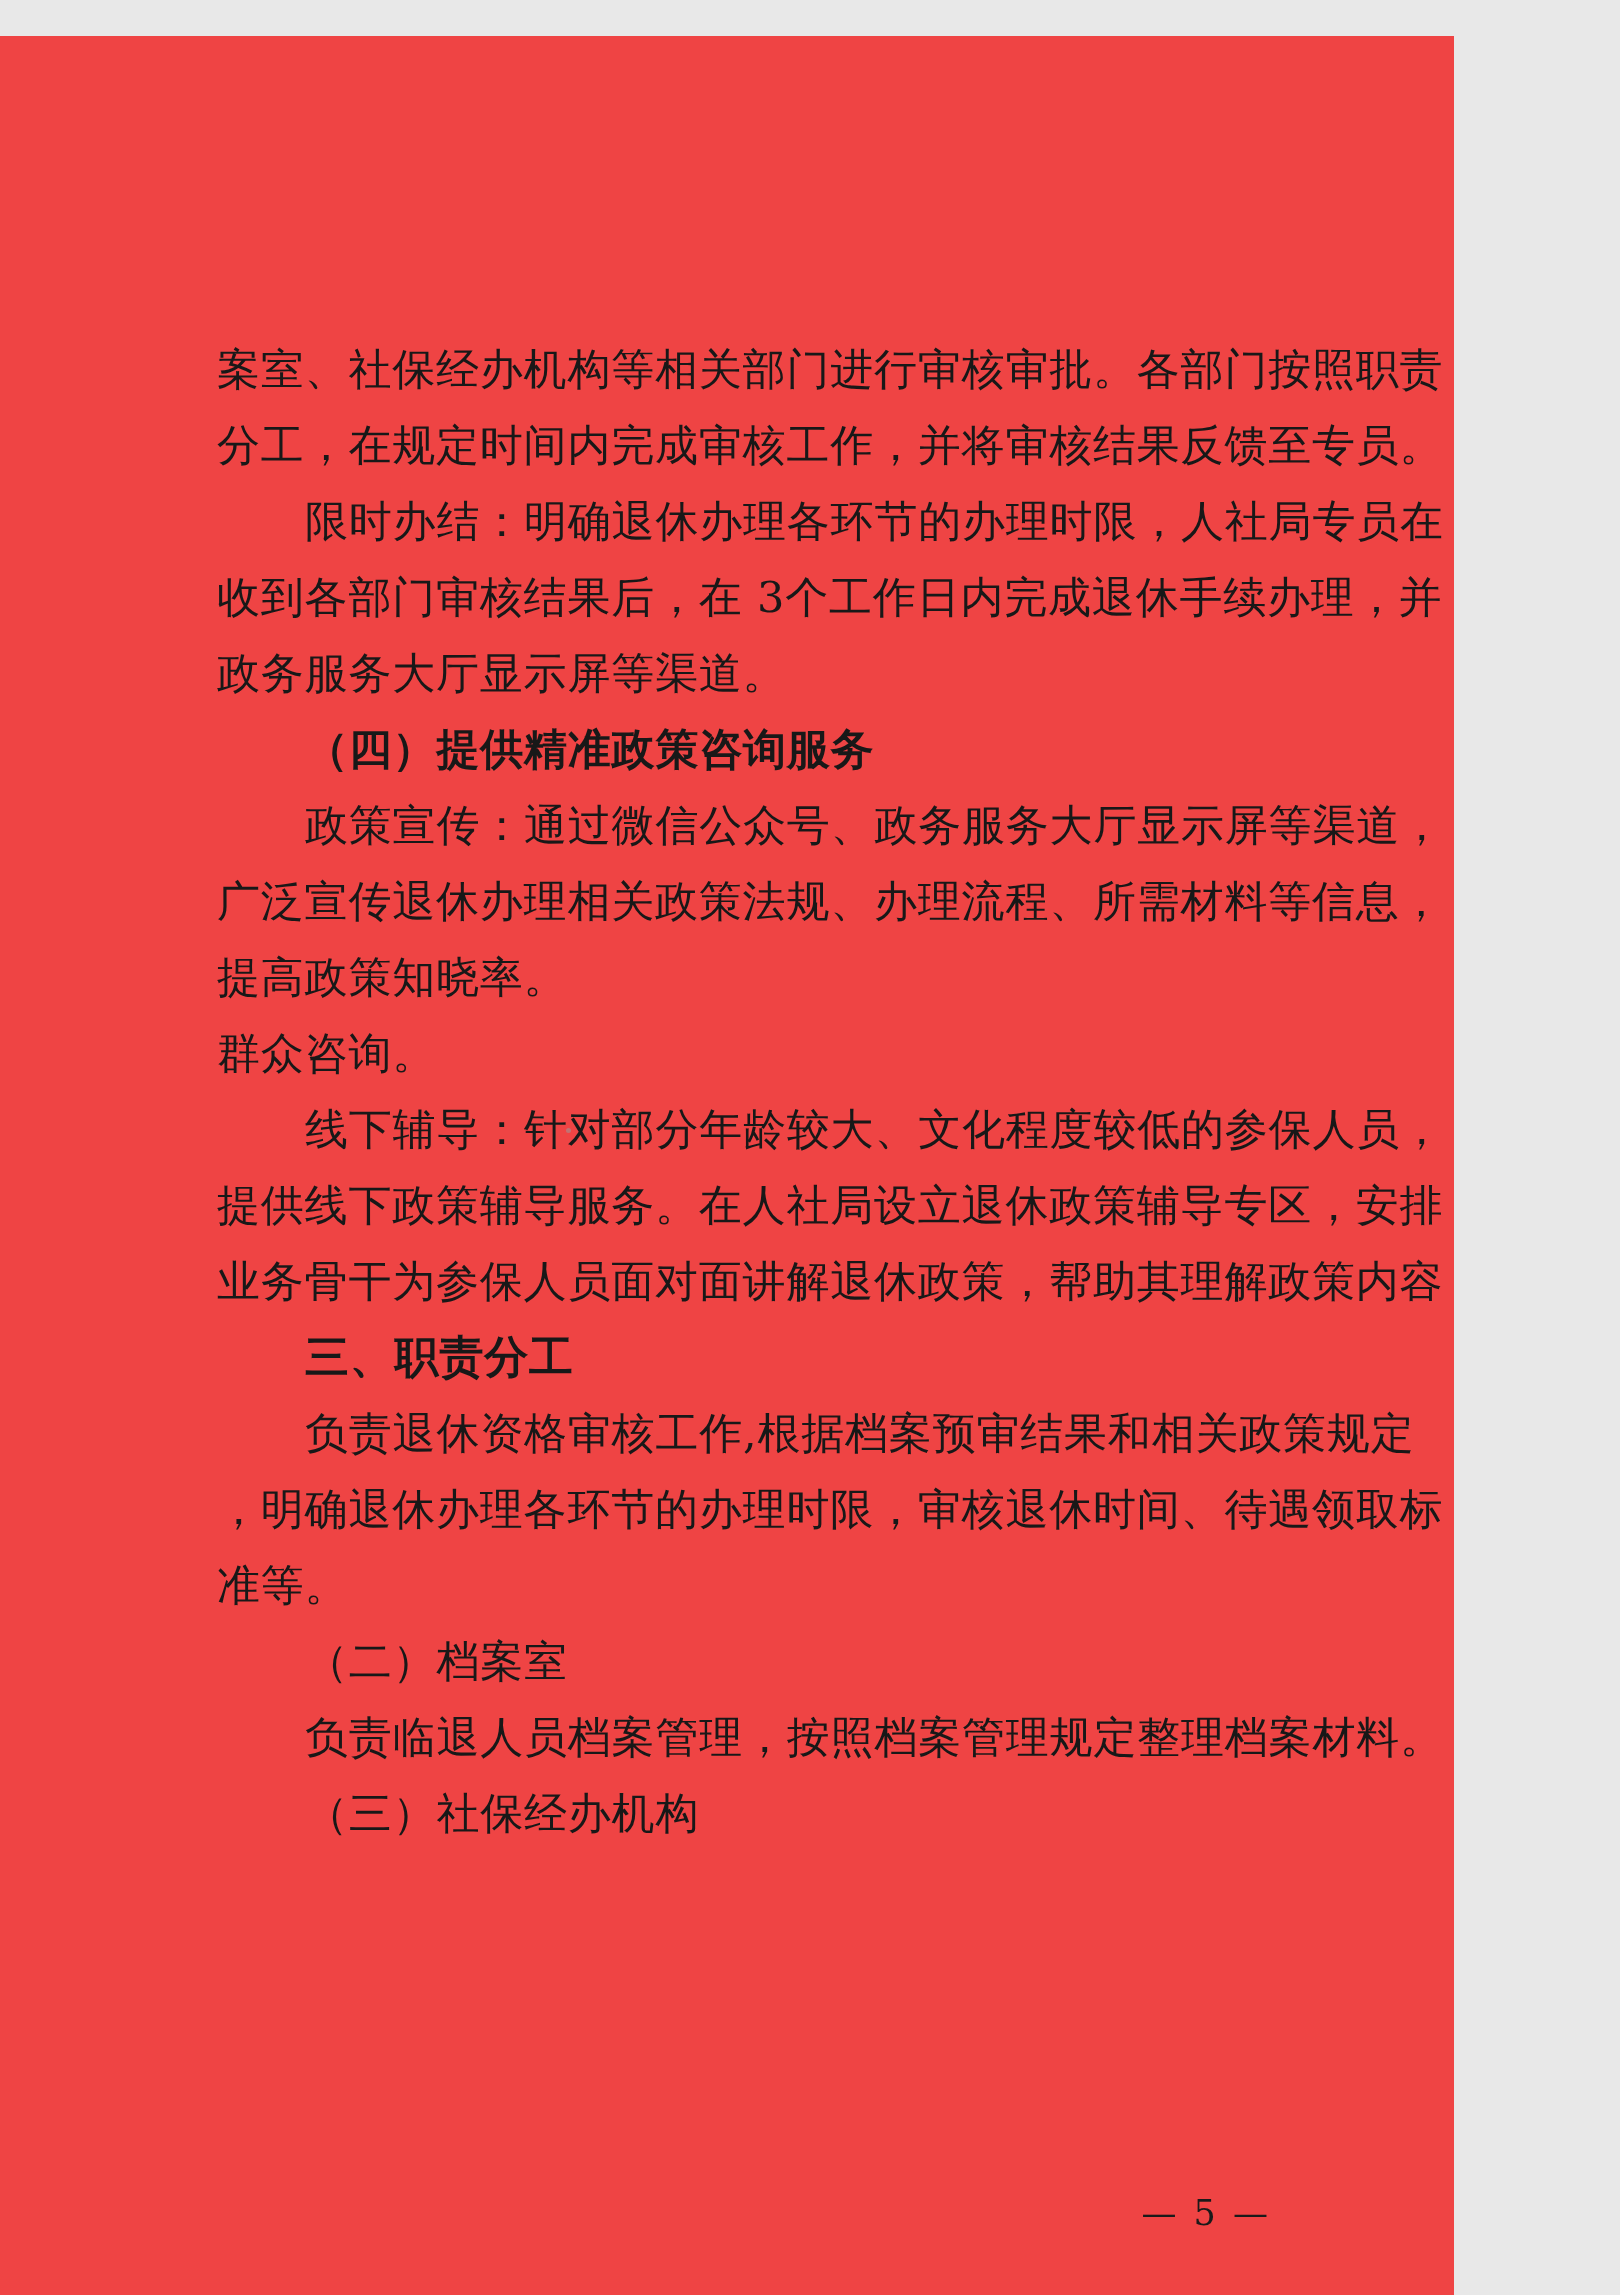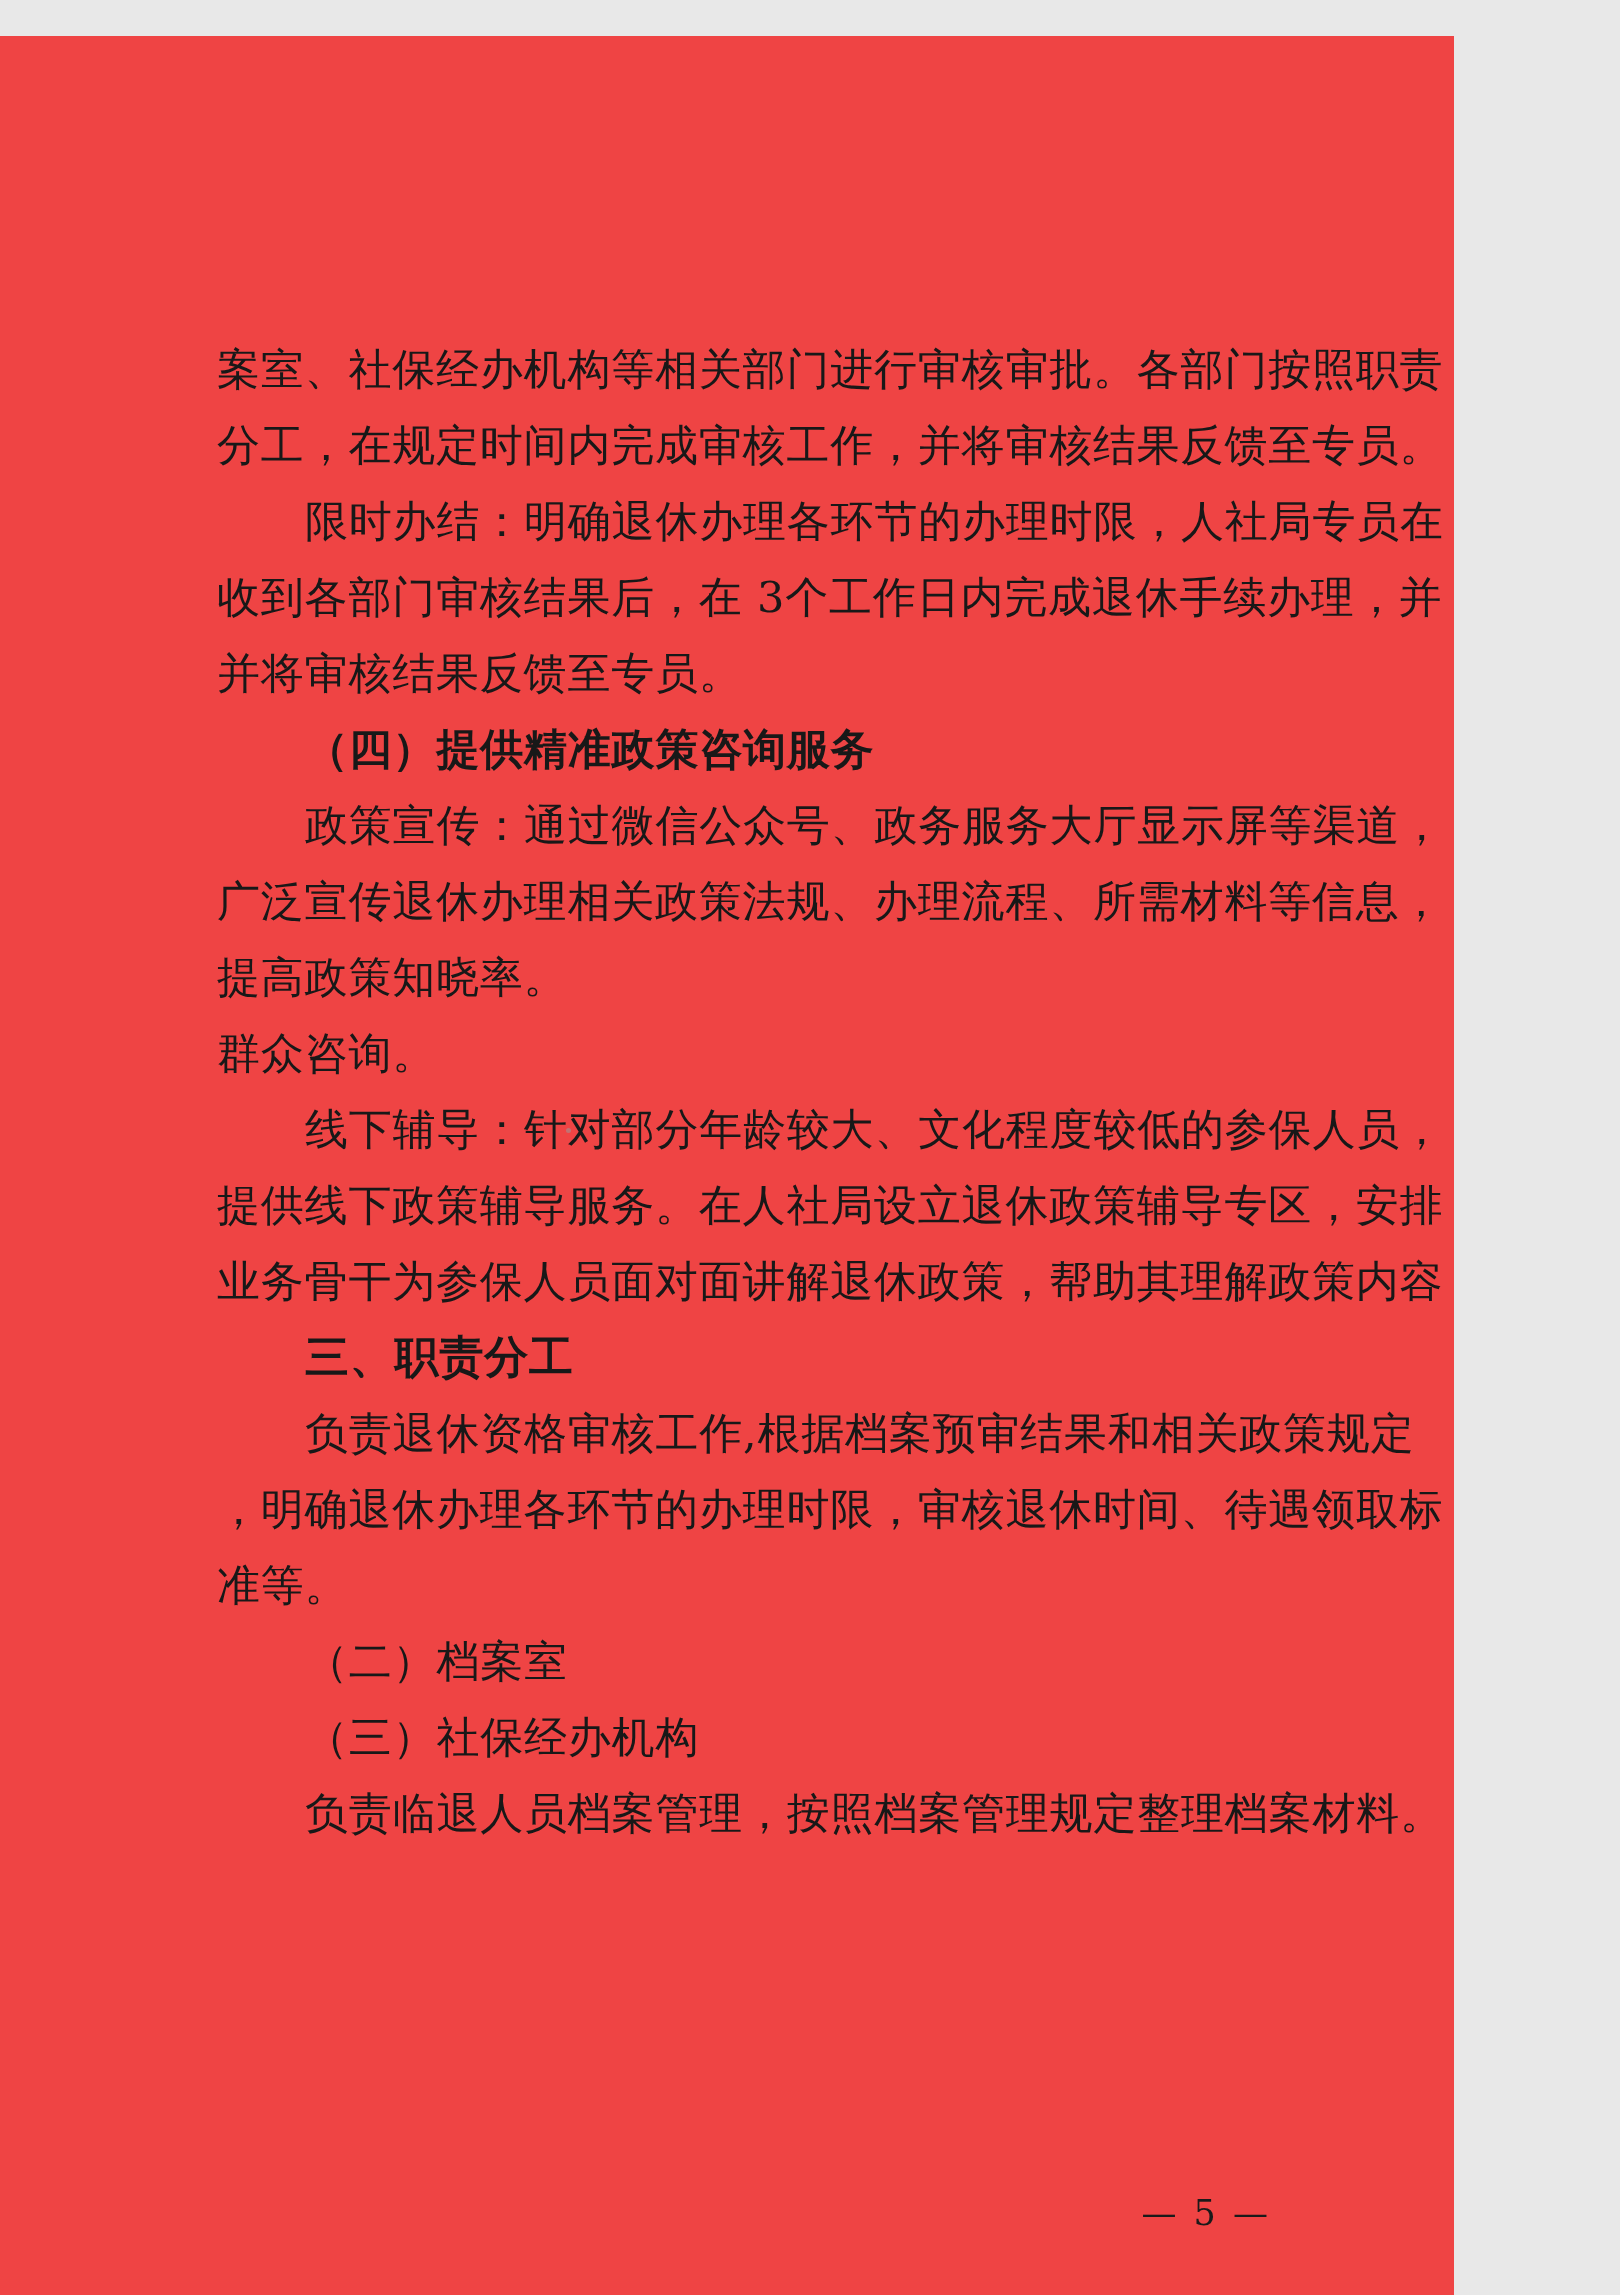--- a/index.html
+++ b/index.html
@@ -69,33 +69,33 @@
 </style>
 </head>
 <body>
 
 <div class="page">
   <div class="text-block" id="text-block">
       <div class="line body">案室、社保经办机构等相关部门进行审核审批。各部门按照职责</div>
       <div class="line body">分工，在规定时间内完成审核工作，并将审核结果反馈至专员。</div>
       <div class="line body indent">限时办结：明确退休办理各环节的办理时限，人社局专员在</div>
       <div class="line body">收到各部门审核结果后，在 3个工作日内完成退休手续办理，并</div>
-      <div class="line body">并将审核结果反馈至专员。</div>
+      <div class="line body">政务服务大厅显示屏等渠道。</div>
       <div class="line heading-kaiti-bold indent">（四）提供精准政策咨询服务</div>
       <div class="line body indent">政策宣传：通过微信公众号、政务服务大厅显示屏等渠道，</div>
       <div class="line body">广泛宣传退休办理相关政策法规、办理流程、所需材料等信息，</div>
       <div class="line body">提高政策知晓率。</div>
       <div class="line body">群众咨询。</div>
       <div class="line body indent">线下辅导：针对部分年龄较大、文化程度较低的参保人员，</div>
       <div class="line body">提供线下政策辅导服务。在人社局设立退休政策辅导专区，安排</div>
       <div class="line body">业务骨干为参保人员面对面讲解退休政策，帮助其理解政策内容</div>
       <div class="line heading-hei indent">三、职责分工</div>
       <div class="line body indent">负责退休资格审核工作,根据档案预审结果和相关政策规定</div>
       <div class="line body">，明确退休办理各环节的办理时限，审核退休时间、待遇领取标</div>
       <div class="line body">准等。</div>
       <div class="line heading-kai indent">（二）档案室</div>
+      <div class="line body indent">负责临退人员档案管理，按照档案管理规定整理档案材料。</div>
       <div class="line heading-kai indent">（三）社保经办机构</div>
-      <div class="line body indent">负责临退人员档案管理，按照档案管理规定整理档案材料。</div>
     </div>
   <span class="artifact-dot"></span>
   <div class="page-number">— 5 —</div>
 </div>
 
 
 </body></html>

